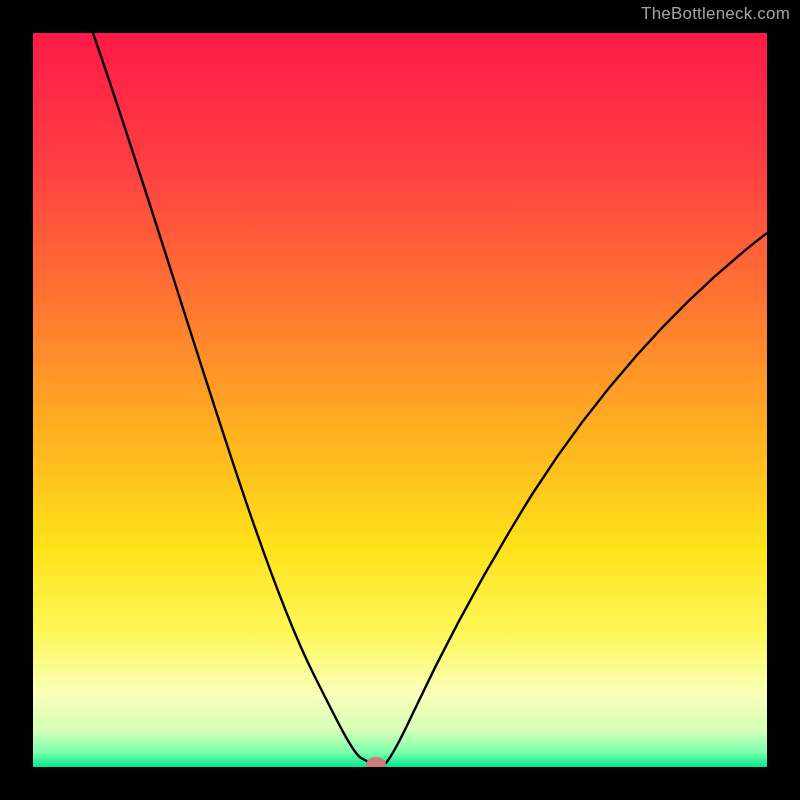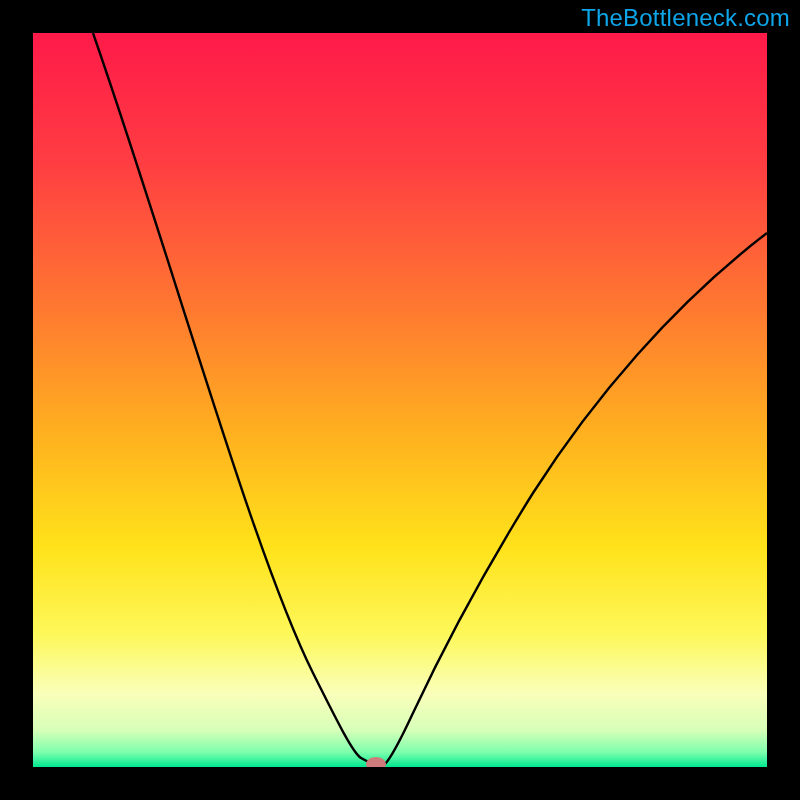--- a/index.html
+++ b/index.html
@@ -14,22 +14,22 @@
   .frame {
     position: relative;
     width: 800px;
     height: 800px;
     background: #000;
   }
   .watermark {
     position: absolute;
     top: 4px;
     right: 10px;
-    color: #0ea5e9;
-    font-size: 24px;
+    color: #a3a3a3;
+    font-size: 17px;
     font-weight: 500;
     letter-spacing: 0.2px;
     z-index: 10;
   }
   .plot-wrap {
     position: absolute;
     left: 33px;
     top: 33px;
     width: 734px;
     height: 734px;

